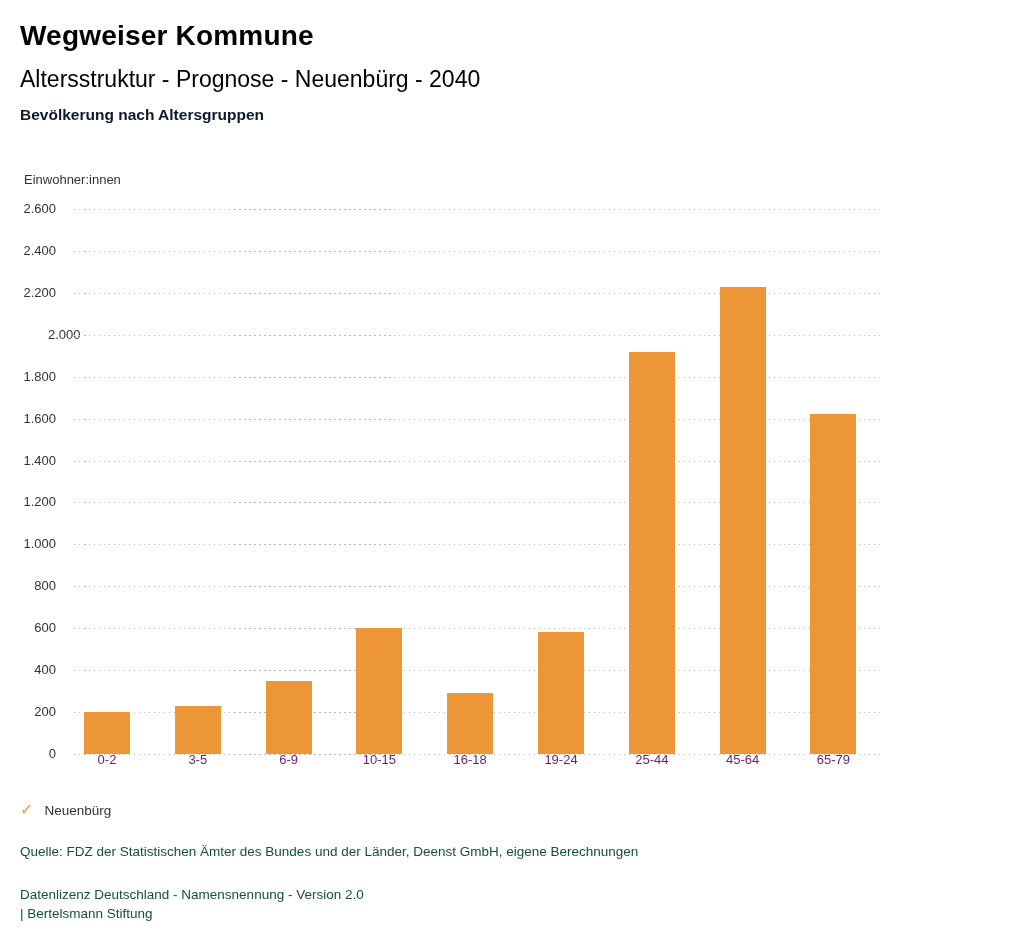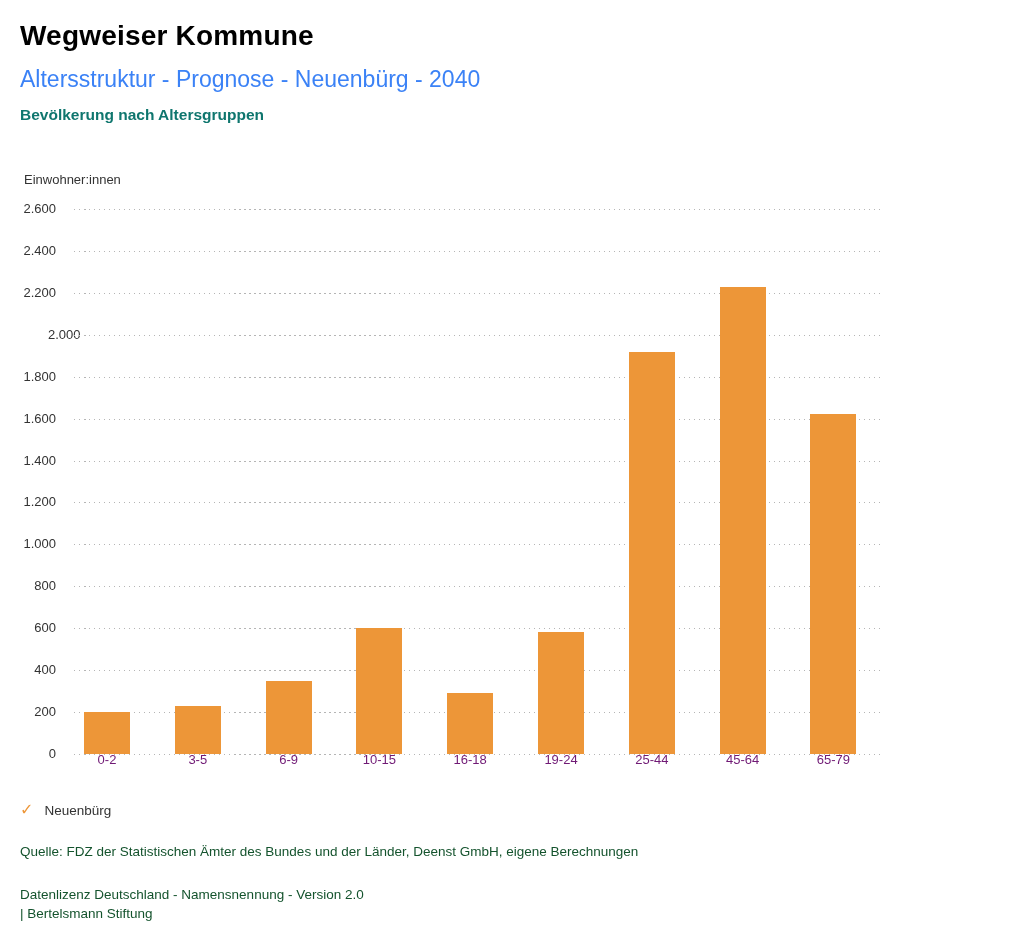--- a/index.html
+++ b/index.html
@@ -21,28 +21,28 @@
     font-size: 28px;
     font-weight: 700;
     color: #000000;
     letter-spacing: 0.2px;
   }
   .subtitle {
     position: absolute;
     left: 20px; top: 66px;
     font-size: 23px;
     font-weight: 400;
-    color: #3b82f6;
+    color: #000000;
   }
   .chart-heading {
     position: absolute;
     left: 20px; top: 106px;
     font-size: 15.5px;
     font-weight: 700;
-    color: #0f766e;
+    color: #0f172a;
   }
   .y-unit-label {
     position: absolute;
     left: 24px; top: 172px;
     font-size: 13px;
     color: #333333;
   }
   .plot {
     position: absolute;
     left: 74px; top: 209px;

